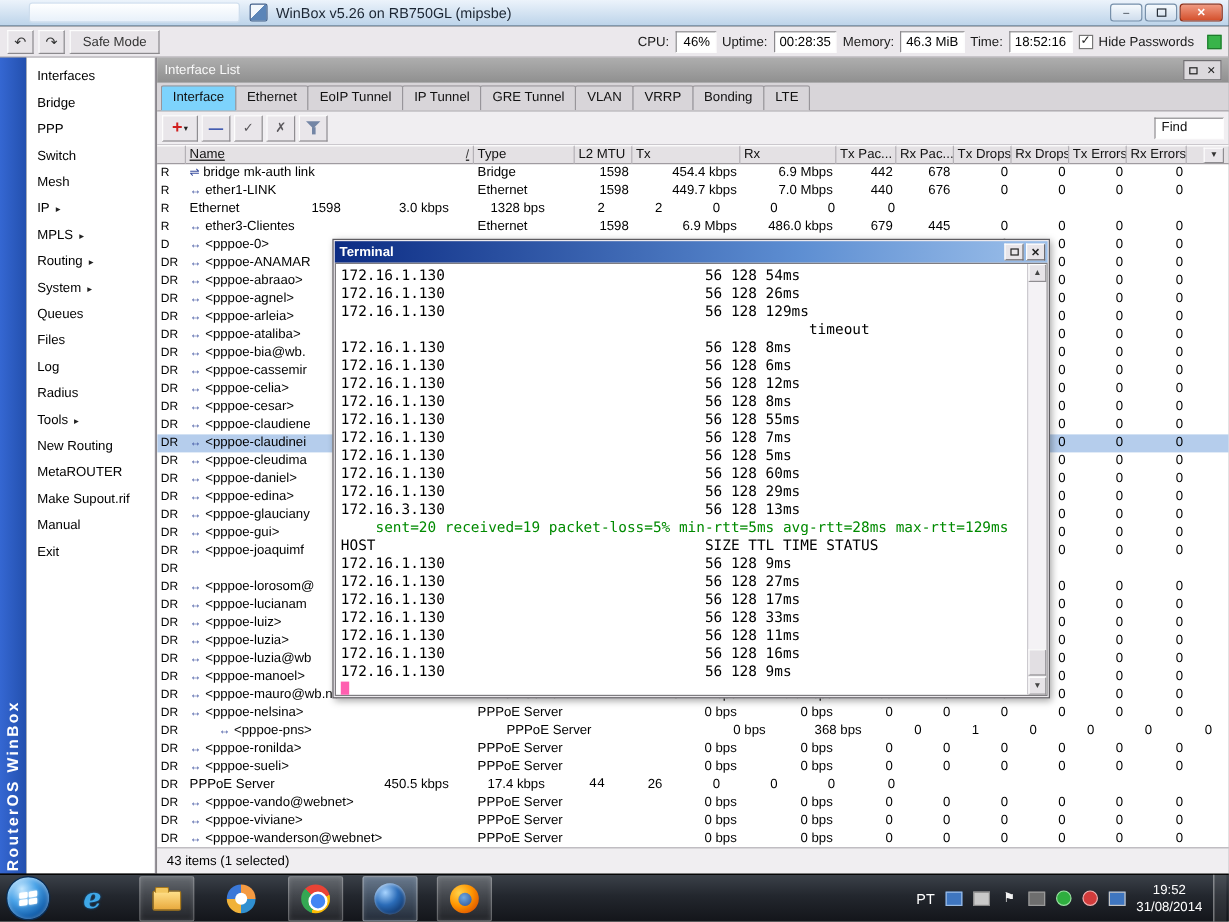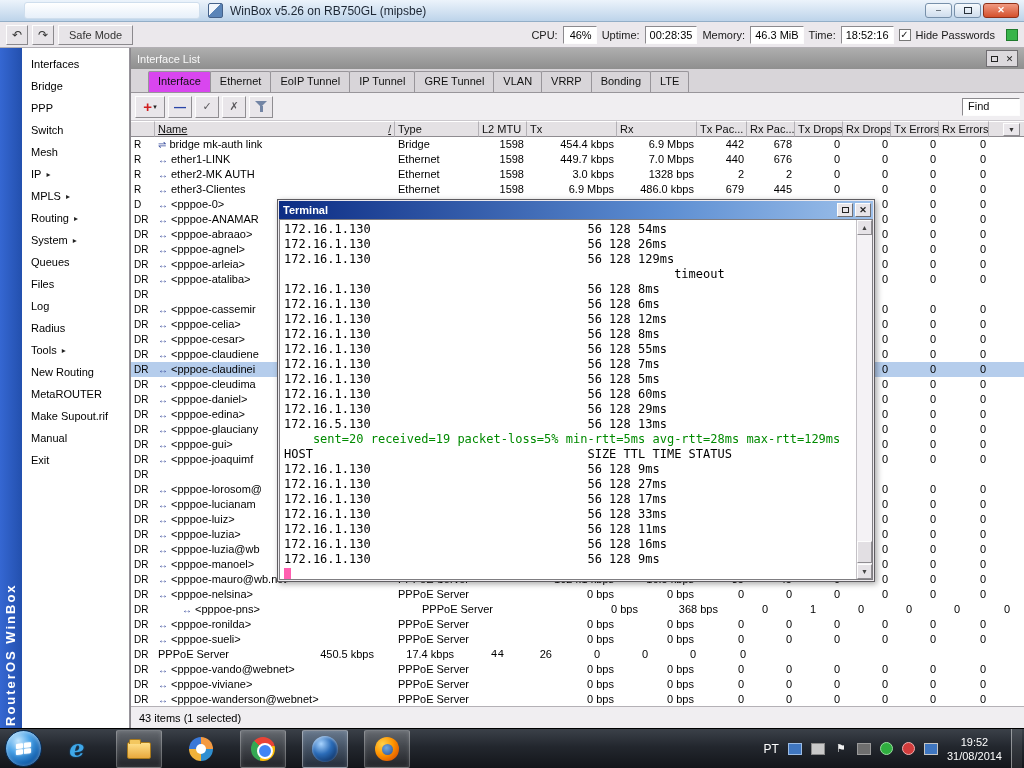--- a/index.html
+++ b/index.html
@@ -49,21 +49,21 @@
   .iface-win{position:absolute;left:130px;top:48px;width:894px;height:680px;background:#f0eef1;
     display:flex;flex-direction:column;border-left:1px solid #8a878c;}
   .iface-title{height:21px;background:linear-gradient(#aeaeae,#8f8f8f);display:flex;align-items:center;
     padding:0 6px;color:#f8f8f8;font-size:11px;}
   .mdi-btns{margin-left:auto;display:flex;border:1px solid #6f6d71;background:#dcd9dd;}
   .mdi-btn{width:15px;height:15px;display:flex;align-items:center;justify-content:center;font-size:9px;color:#222;}
   .mdi-btn .boxglyph{width:7px;height:6px;border:1px solid #222;display:block;}
   .tabbar{height:24px;background:#d8d5d9;display:flex;align-items:flex-end;padding:3px 3px 0 3px;border-bottom:1px solid #98959a;}
   .tab{height:21px;line-height:19px;padding:0 9px;background:#d8d5d9;border:1px solid #98959a;border-bottom:none;
     margin-right:-1px;border-radius:2px 2px 0 0;font-size:11px;color:#111;}
-  .tab.active{background:#d946ef;position:relative;z-index:2;margin-left:14px;}
+  .tab.active{background:#7dd3fc;position:relative;z-index:2;}
   .actionbar{height:28px;background:#f0eef1;display:flex;align-items:center;gap:3px;padding:0 4px;border-bottom:1px solid #cbc8cd;}
   .act-btn{width:24px;height:22px;background:#e9e6ea;border:1px solid;border-color:#fdfdfd #8f8d91 #8f8d91 #fdfdfd;
     display:flex;align-items:center;justify-content:center;gap:1px;}
   .act-btn.add{width:30px;}
   .plus{color:#d11f1f;font-weight:bold;font-size:15px;line-height:1;}
   .caret{font-size:7px;color:#222;}
   .minus{color:#2a46a8;font-weight:bold;font-size:12px;line-height:1;}
   .okmark{color:#5a585c;font-size:11px;} .xmark{color:#5a585c;font-size:11px;}
   .funnel{position:relative;width:13px;height:11px;}
   .funnel::before{content:'';position:absolute;left:0;top:0;border-left:6px solid transparent;border-right:6px solid transparent;border-top:6px solid #7385a5;}
@@ -372,21 +372,20 @@
         <div class="cell num" style="width: 80px;">7.0 Mbps</div>
         <div class="cell num" style="width: 50px;">440</div>
         <div class="cell num" style="width: 48px;">676</div>
         <div class="cell num" style="width: 48px;">0</div>
         <div class="cell num" style="width: 48px;">0</div>
         <div class="cell num" style="width: 48px;">0</div>
         <div class="cell num" style="width: 50px;">0</div>
       </div>
       <div class="trow">
         <div class="cell flagc" style="width: 24px;">R</div>
-        <div class="cell" style="width: 240px;"><span class="ifico">↔</span><span>ether2-MK AUTH</span></div>
         <div class="cell" style="width: 84px;">Ethernet</div>
         <div class="cell num" style="width: 48px;">1598</div>
         <div class="cell num" style="width: 90px;">3.0 kbps</div>
         <div class="cell num" style="width: 80px;">1328 bps</div>
         <div class="cell num" style="width: 50px;">2</div>
         <div class="cell num" style="width: 48px;">2</div>
         <div class="cell num" style="width: 48px;">0</div>
         <div class="cell num" style="width: 48px;">0</div>
         <div class="cell num" style="width: 48px;">0</div>
         <div class="cell num" style="width: 50px;">0</div>
@@ -484,20 +483,21 @@
         <div class="cell num" style="width: 80px;"></div>
         <div class="cell num" style="width: 50px;"></div>
         <div class="cell num" style="width: 48px;"></div>
         <div class="cell num" style="width: 48px;">0</div>
         <div class="cell num" style="width: 48px;">0</div>
         <div class="cell num" style="width: 48px;">0</div>
         <div class="cell num" style="width: 50px;">0</div>
       </div>
       <div class="trow">
         <div class="cell flagc" style="width: 24px;">DR</div>
+        <div class="cell" style="width: 240px;"><span class="ifico">↔</span><span>&lt;pppoe-bia@wb.</span></div>
         <div class="cell" style="width: 84px;"></div>
         <div class="cell num" style="width: 48px;"></div>
         <div class="cell num" style="width: 90px;"></div>
         <div class="cell num" style="width: 80px;"></div>
         <div class="cell num" style="width: 50px;"></div>
         <div class="cell num" style="width: 48px;"></div>
         <div class="cell num" style="width: 48px;">0</div>
         <div class="cell num" style="width: 48px;">0</div>
         <div class="cell num" style="width: 48px;">0</div>
         <div class="cell num" style="width: 50px;">0</div>
@@ -904,21 +904,21 @@
         <div class="tline">                                                      timeout</div>
         <div class="tline">172.16.1.130                              56 128 8ms</div>
         <div class="tline">172.16.1.130                              56 128 6ms</div>
         <div class="tline">172.16.1.130                              56 128 12ms</div>
         <div class="tline">172.16.1.130                              56 128 8ms</div>
         <div class="tline">172.16.1.130                              56 128 55ms</div>
         <div class="tline">172.16.1.130                              56 128 7ms</div>
         <div class="tline">172.16.1.130                              56 128 5ms</div>
         <div class="tline">172.16.1.130                              56 128 60ms</div>
         <div class="tline">172.16.1.130                              56 128 29ms</div>
-        <div class="tline">172.16.5.130                              56 128 13ms</div>
+        <div class="tline">172.16.3.130                              56 128 13ms</div>
         <div class="tline green">    sent=20 received=19 packet-loss=5% min-rtt=5ms avg-rtt=28ms max-rtt=129ms</div>
         <div class="tline tbold">HOST                                      SIZE TTL TIME STATUS</div>
         <div class="tline">172.16.1.130                              56 128 9ms</div>
         <div class="tline">172.16.1.130                              56 128 27ms</div>
         <div class="tline">172.16.1.130                              56 128 17ms</div>
         <div class="tline">172.16.1.130                              56 128 33ms</div>
         <div class="tline">172.16.1.130                              56 128 11ms</div>
         <div class="tline">172.16.1.130                              56 128 16ms</div>
         <div class="tline">172.16.1.130                              56 128 9ms</div>
         <div class="tline"><span class="cursor"></span></div>

